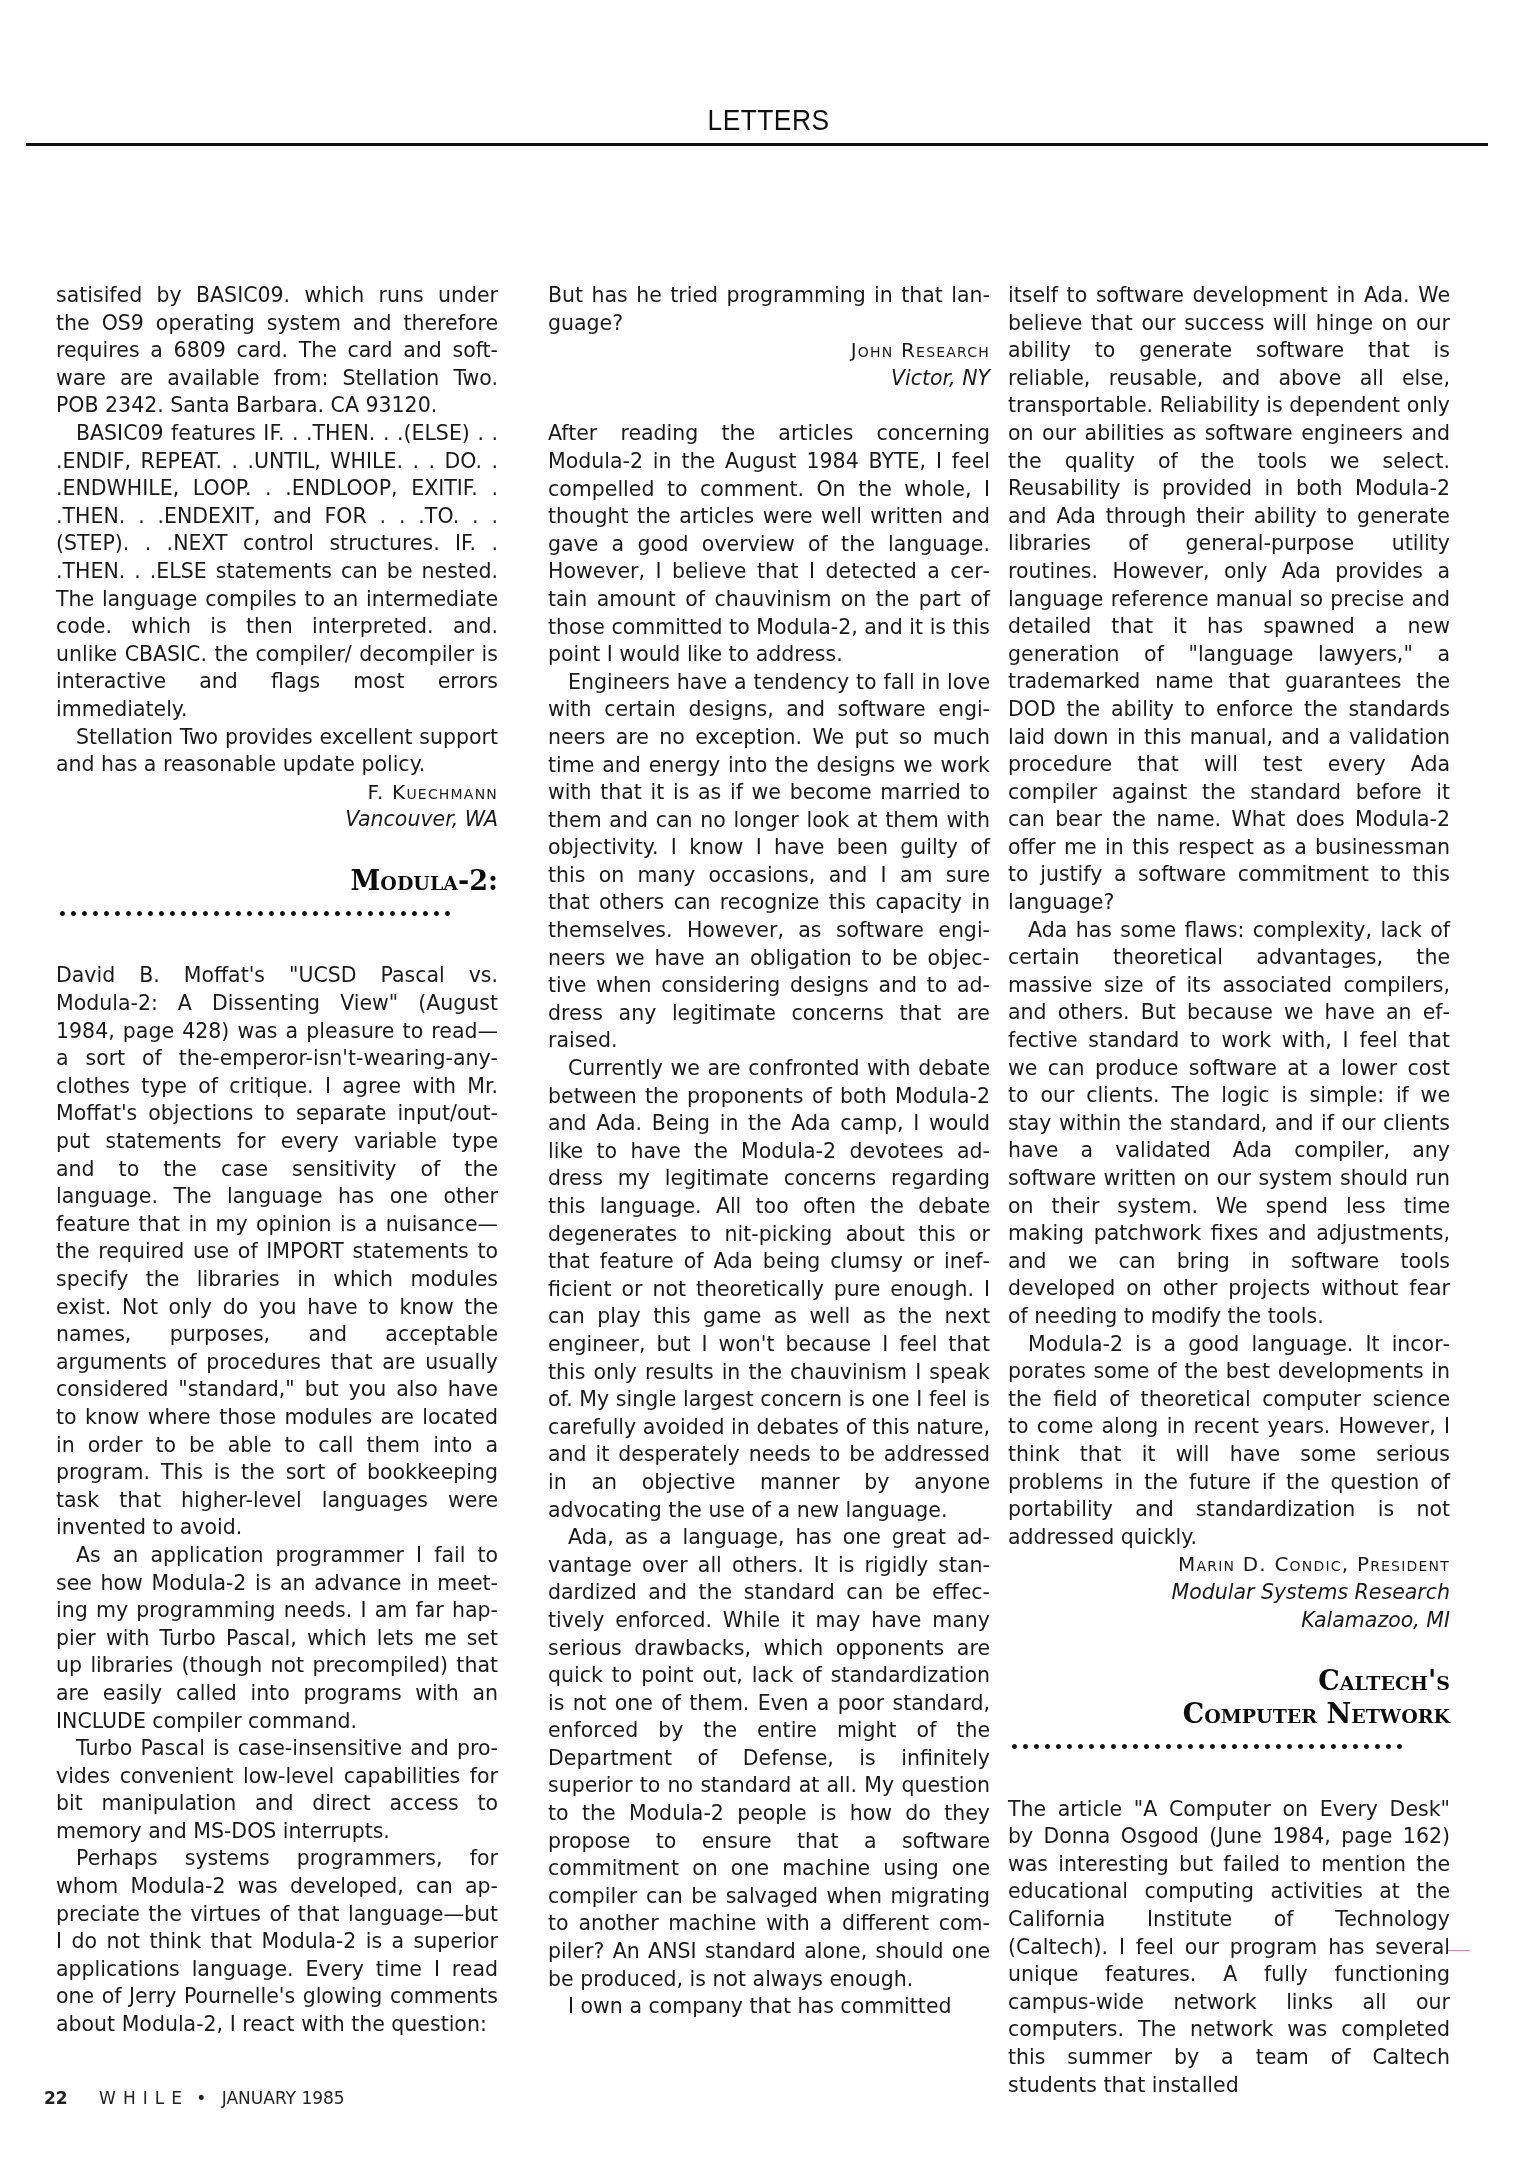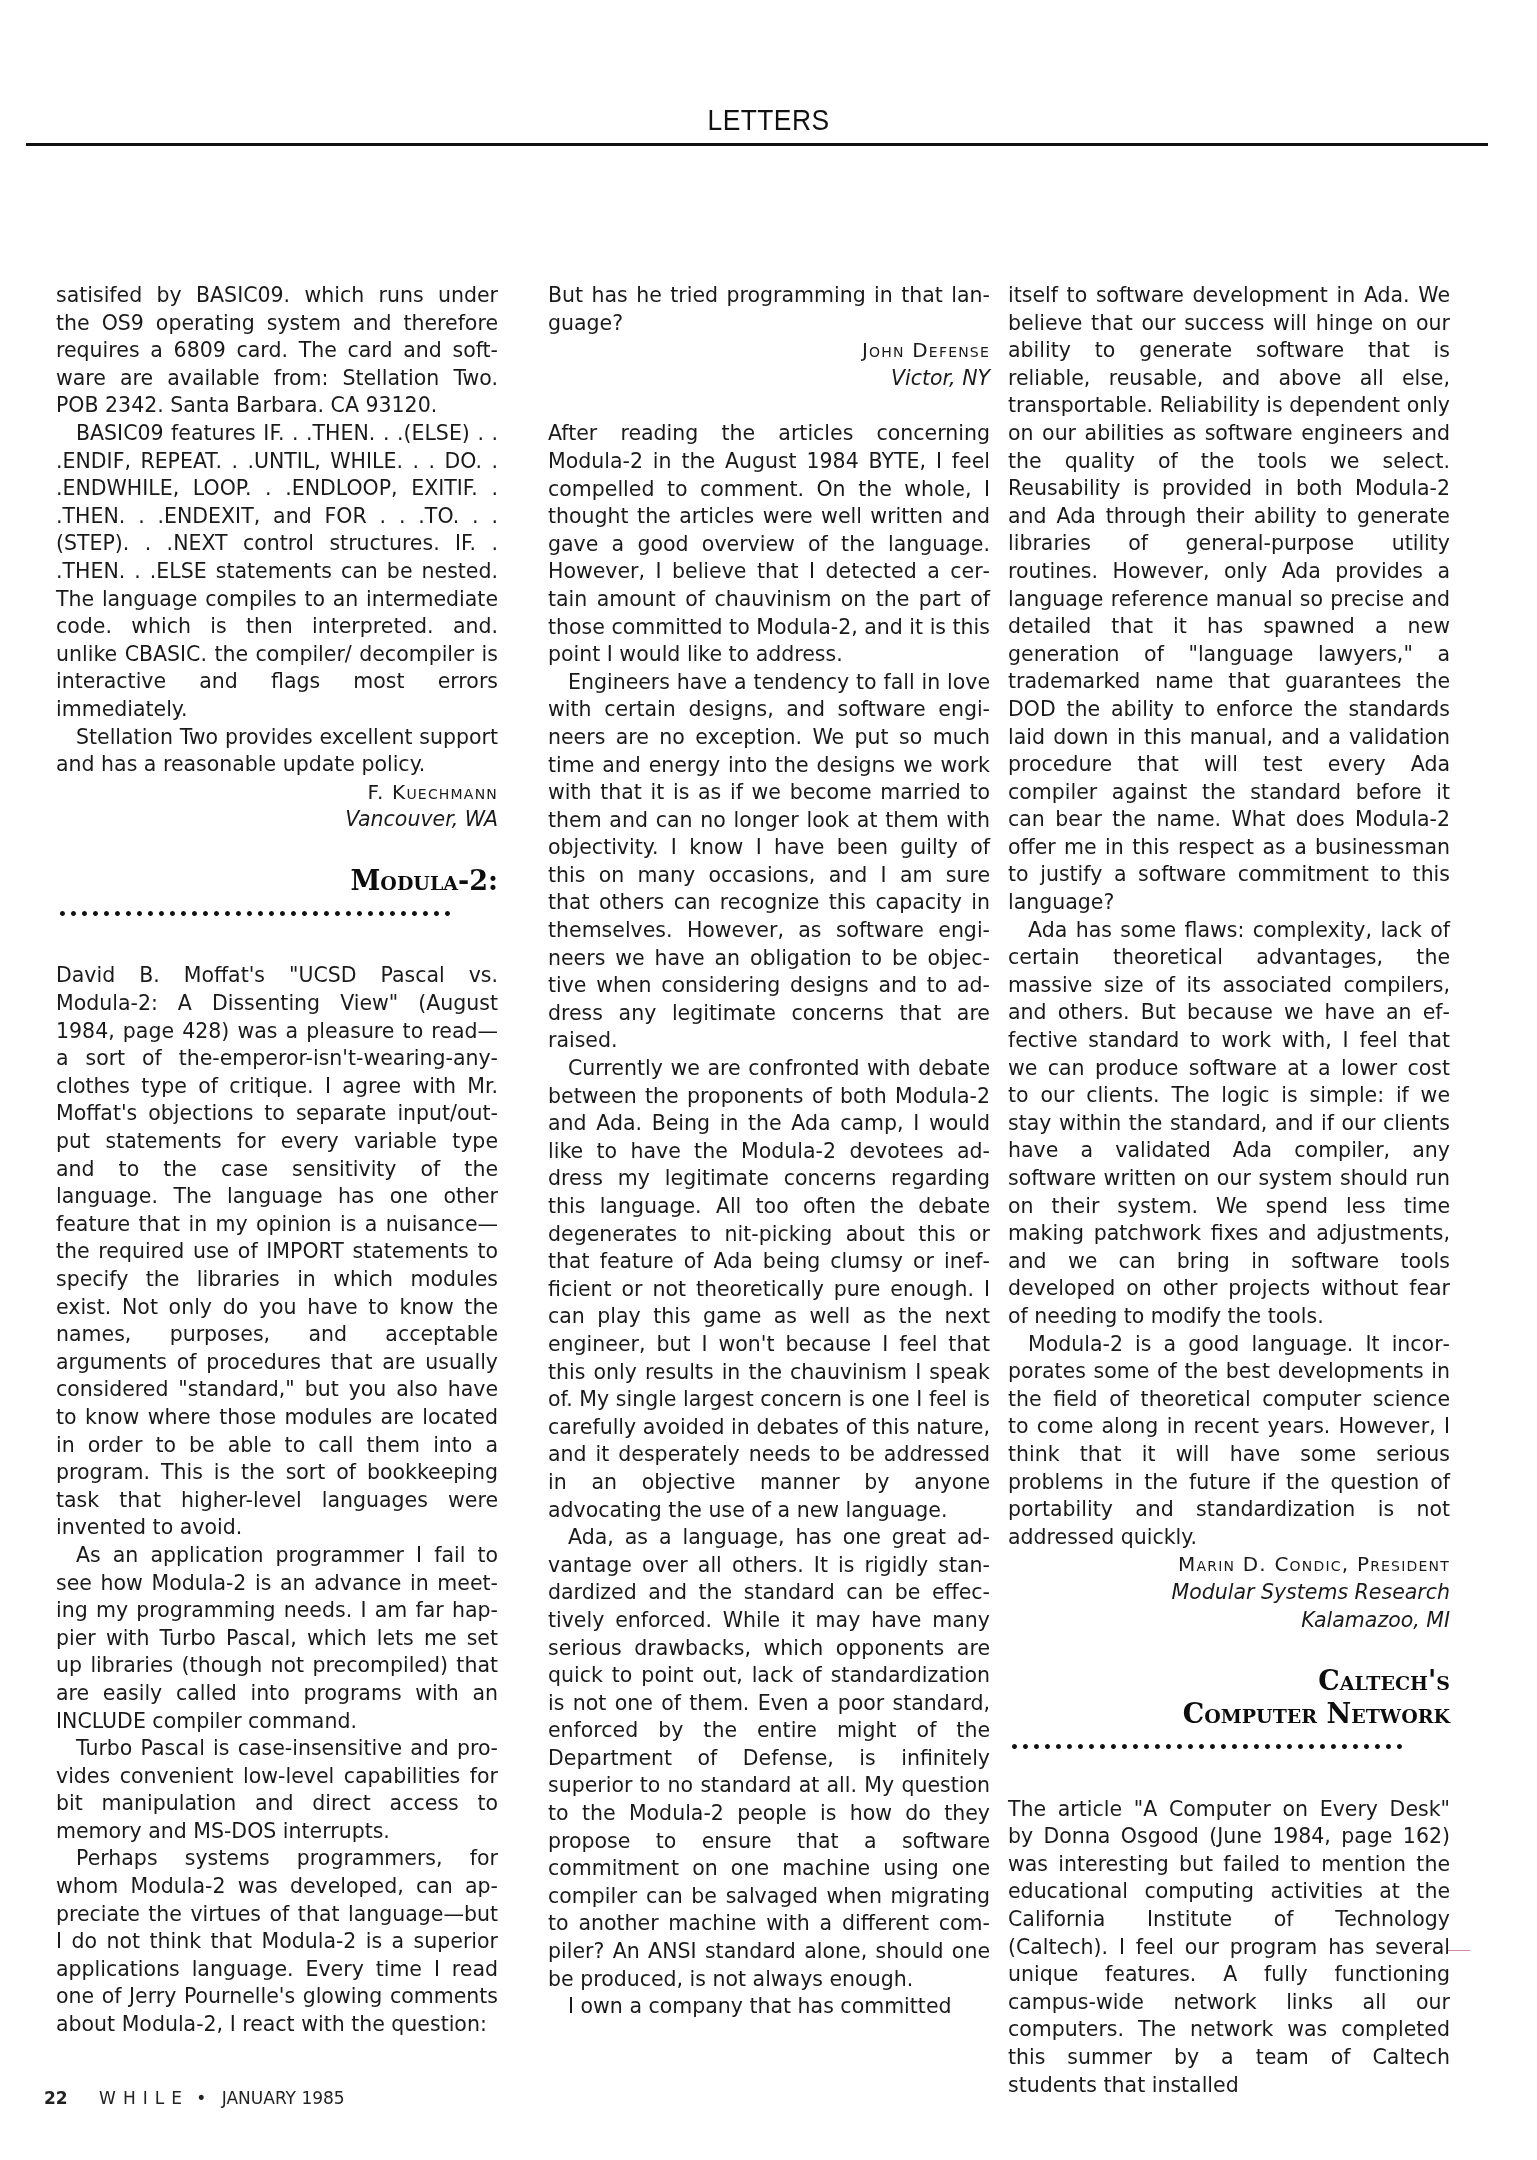--- a/index.html
+++ b/index.html
@@ -75,21 +75,21 @@
   <div class="dots">••••••••••••••••••••••••••••••••••••</div>
   <p>David B. Moffat's "UCSD Pascal vs. Modula-2: A Dissenting View" (August 1984, page 428) was a pleasure to read—a sort of the-emperor-isn't-wearing-any­clothes type of critique. I agree with Mr. Moffat's objections to separate input/out­put statements for every variable type and to the case sensitivity of the language. The language has one other feature that in my opinion is a nuisance—the required use of IMPORT statements to specify the libraries in which modules exist. Not only do you have to know the names, purposes, and acceptable arguments of procedures that are usually considered "standard," but you also have to know where those modules are located in order to be able to call them into a program. This is the sort of bookkeeping task that higher-level lan­guages were invented to avoid.</p>
   <p class="ind">As an application programmer I fail to see how Modula-2 is an advance in meet­ing my programming needs. I am far hap­pier with Turbo Pascal, which lets me set up libraries (though not precompiled) that are easily called into programs with an INCLUDE compiler command.</p>
   <p class="ind">Turbo Pascal is case-insensitive and pro­vides convenient low-level capabilities for bit manipulation and direct access to memory and MS-DOS interrupts.</p>
   <p class="ind">Perhaps systems programmers, for whom Modula-2 was developed, can ap­preciate the virtues of that language—but I do not think that Modula-2 is a superior applications language. Every time I read one of Jerry Pournelle's glowing comments about Modula-2, I react with the question:</p>
 </div>
 
 <div class="col c2">
   <p class="last">But has he tried programming in that lan­guage?</p>
   <div class="sig">
-    <span class="name">John Defense</span>
+    <span class="name">John Research</span>
     <span class="place">Victor, NY</span>
   </div>
   <div class="gap-l"></div>
   <p>After reading the articles concerning Modula-2 in the August 1984 BYTE, I feel compelled to comment. On the whole, I thought the articles were well written and gave a good overview of the language. However, I believe that I detected a cer­tain amount of chauvinism on the part of those committed to Modula-2, and it is this point I would like to address.</p>
   <p class="ind">Engineers have a tendency to fall in love with certain designs, and software engi­neers are no exception. We put so much time and energy into the designs we work with that it is as if we become married to them and can no longer look at them with objectivity. I know I have been guilty of this on many occasions, and I am sure that others can recognize this capacity in themselves. However, as software engi­neers we have an obligation to be objec­tive when considering designs and to ad­dress any legitimate concerns that are raised.</p>
   <p class="ind">Currently we are confronted with debate between the proponents of both Modula-2 and Ada. Being in the Ada camp, I would like to have the Modula-2 devotees ad­dress my legitimate concerns regarding this language. All too often the debate degenerates to nit-picking about this or that feature of Ada being clumsy or inef­ficient or not theoretically pure enough. I can play this game as well as the next engineer, but I won't because I feel that this only results in the chauvinism I speak of. My single largest concern is one I feel is carefully avoided in debates of this nature, and it desperately needs to be ad­dressed in an objective manner by anyone advocating the use of a new language.</p>
   <p class="ind">Ada, as a language, has one great ad­vantage over all others. It is rigidly stan­dardized and the standard can be effec­tively enforced. While it may have many serious drawbacks, which opponents are quick to point out, lack of standardization is not one of them. Even a poor standard, enforced by the entire might of the Department of Defense, is infinitely superior to no standard at all. My ques­tion to the Modula-2 people is how do they propose to ensure that a software commitment on one machine using one compiler can be salvaged when migrating to another machine with a different com­piler? An ANSI standard alone, should one be produced, is not always enough.</p>
   <p class="ind">I own a company that has committed</p>
 </div>
 

